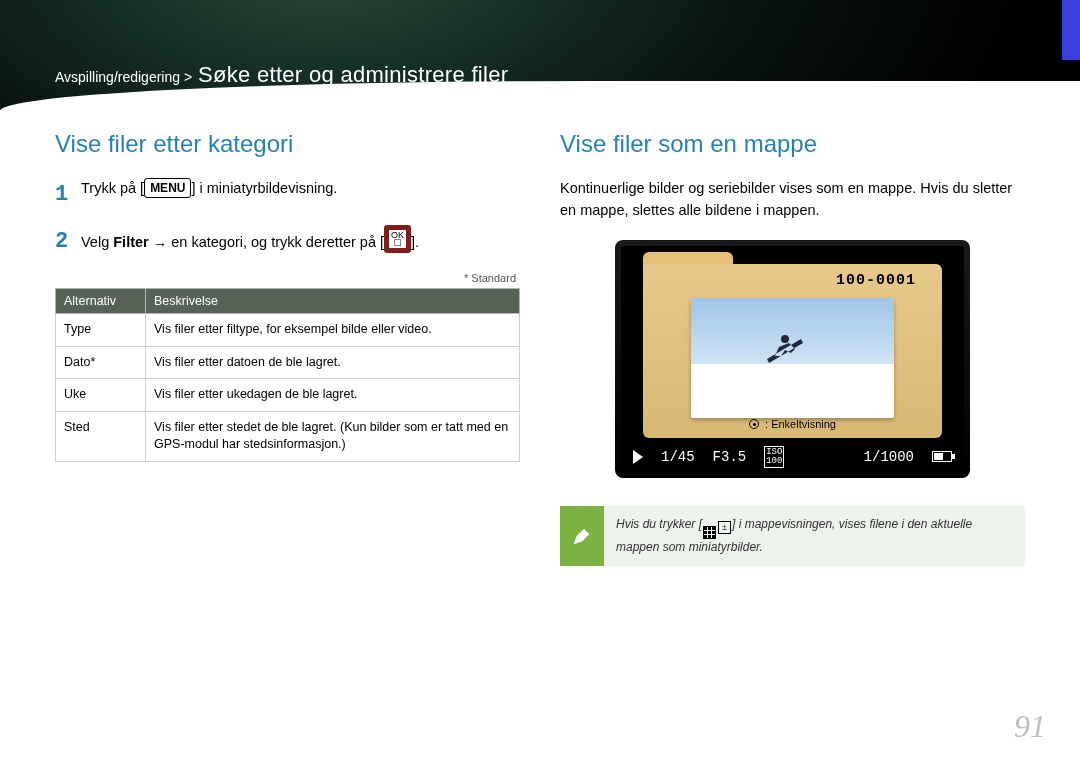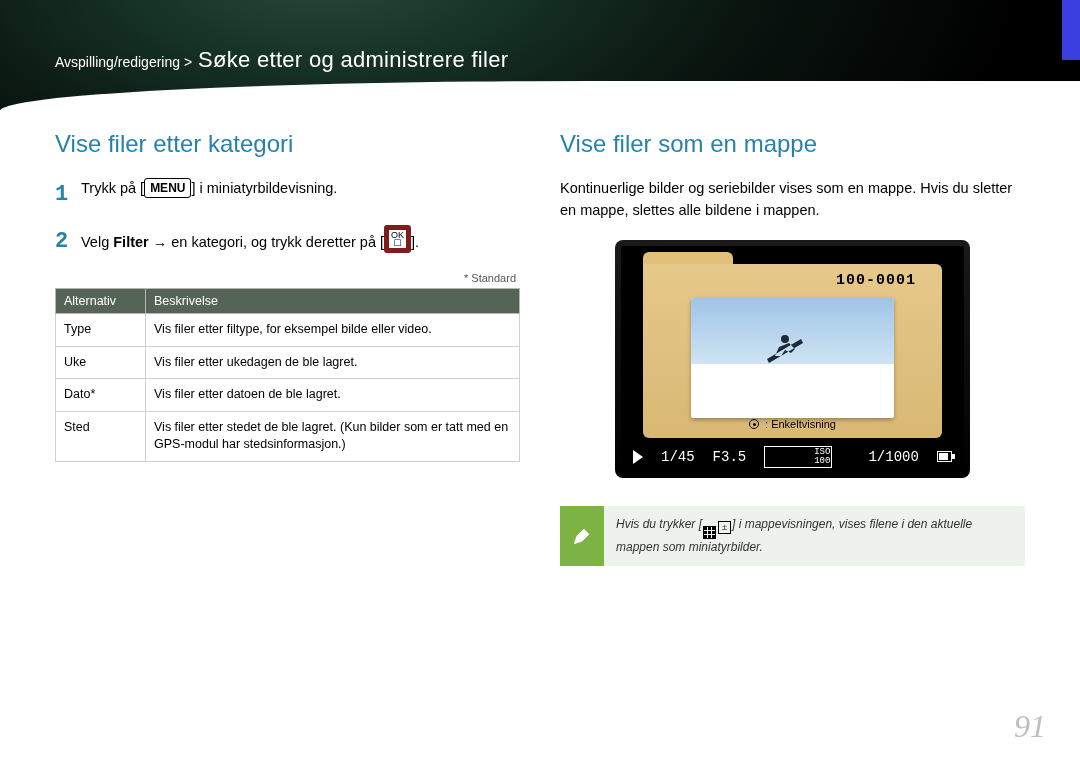--- a/index.html
+++ b/index.html
@@ -24,21 +24,21 @@
   .header-curve {
     position: absolute;
     left: 0; right: 0; bottom: -1px; height: 30px;
     background: #fff;
     border-top-left-radius: 100% 55px;
     border-top-right-radius: 0;
   }
   .breadcrumb {
     position: absolute;
     left: 55px;
-    top: 47px;
+    top: 62px;
     color: #fff;
     font-size: 14px;
   }
   .breadcrumb .light { font-weight: 300; }
   .breadcrumb .heavy { font-weight: 300; font-size: 22px; letter-spacing: 0.3px; margin-left: 2px;}
   .content {
     display: flex;
     padding: 20px 55px 0 55px;
     gap: 40px;
   }
@@ -201,21 +201,21 @@
     gap: 18px;
     text-align: center;
   }
   .play-tri {
     width: 0; height: 0;
     border-left: 10px solid #fff;
     border-top: 7px solid transparent;
     border-bottom: 7px solid transparent;
   }
   .iso-box { font-size:9px; line-height:1; border:1px solid #fff; padding:1px; }
-  .iso-box span{display:block;padding-left:48px;}
+  .iso-box span{display:block;}
   .batt { width:20px; height:11px; border:1.5px solid #fff; position:relative;}
   .batt::after{content:""; position:absolute; right:-4px; top:2px; width:3px; height:5px; background:#fff;}
   .batt::before{content:""; position:absolute; left:1px; top:1px; width:9px; height:7px; background:#fff;}
   .status-bar .spacer{flex:1;}
   .tip {
     display: flex;
     background: #edf2ec;
     font-size: 12px;
     line-height: 1.45;
     border-radius: 2px;
@@ -287,26 +287,26 @@
           <th>Alternativ</th>
           <th>Beskrivelse</th>
         </tr>
       </thead>
       <tbody>
         <tr>
           <td>Type</td>
           <td>Vis filer etter filtype, for eksempel bilde eller video.</td>
         </tr>
         <tr>
+          <td>Dato*</td>
+          <td>Vis filer etter datoen de ble lagret.</td>
+        </tr>
+        <tr>
           <td>Uke</td>
           <td>Vis filer etter ukedagen de ble lagret.</td>
-        </tr>
-        <tr>
-          <td>Dato*</td>
-          <td>Vis filer etter datoen de ble lagret.</td>
         </tr>
         <tr>
           <td>Sted</td>
           <td>Vis filer etter stedet de ble lagret. (Kun bilder som er tatt med en GPS-modul har stedsinformasjon.)</td>
         </tr>
       </tbody>
     </table>
   </div>
 
   <div class="col">

